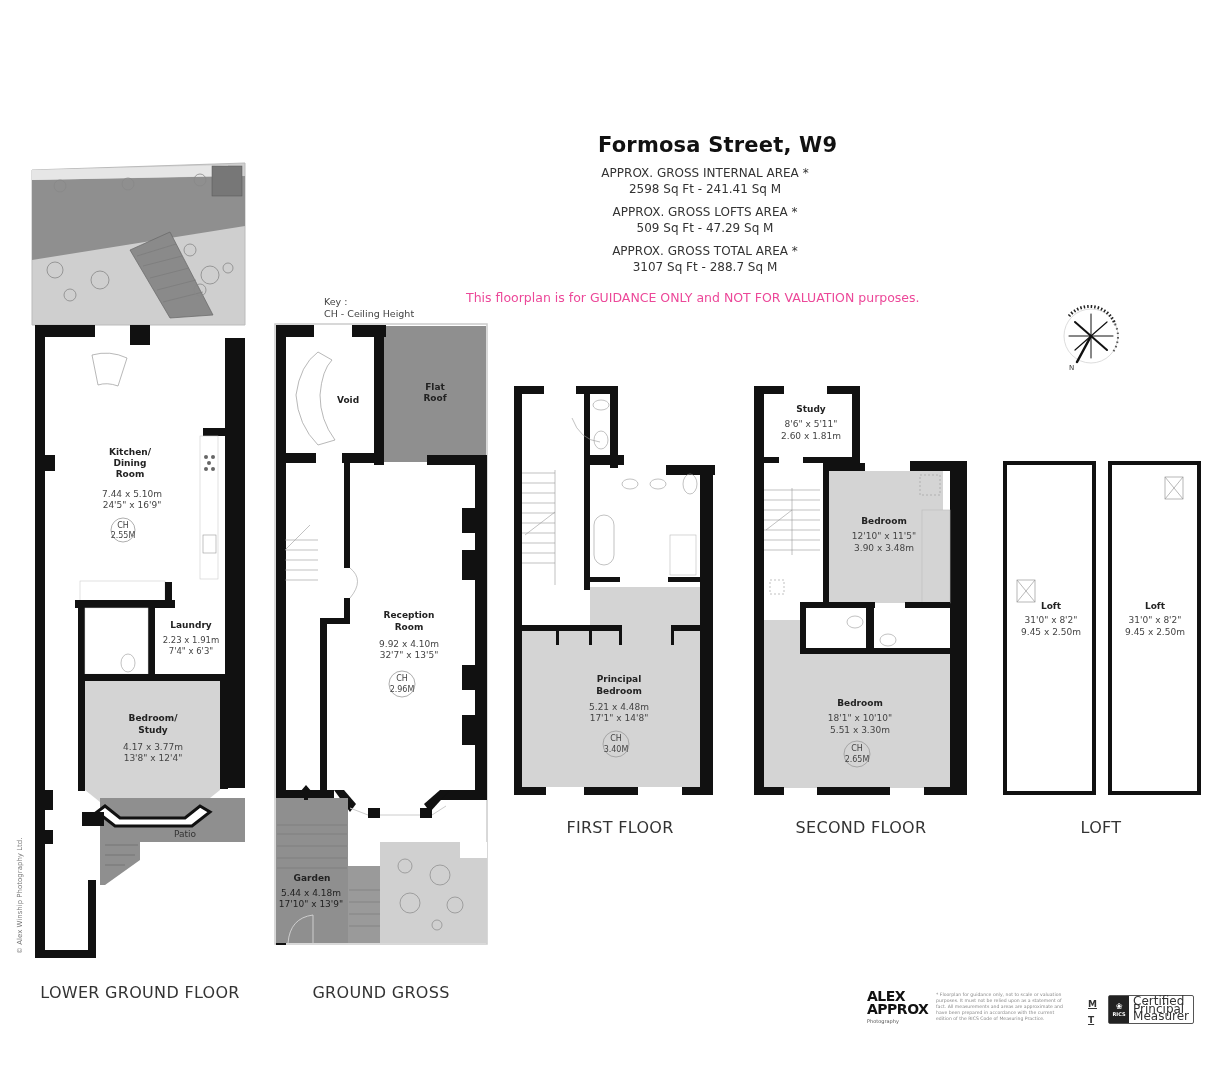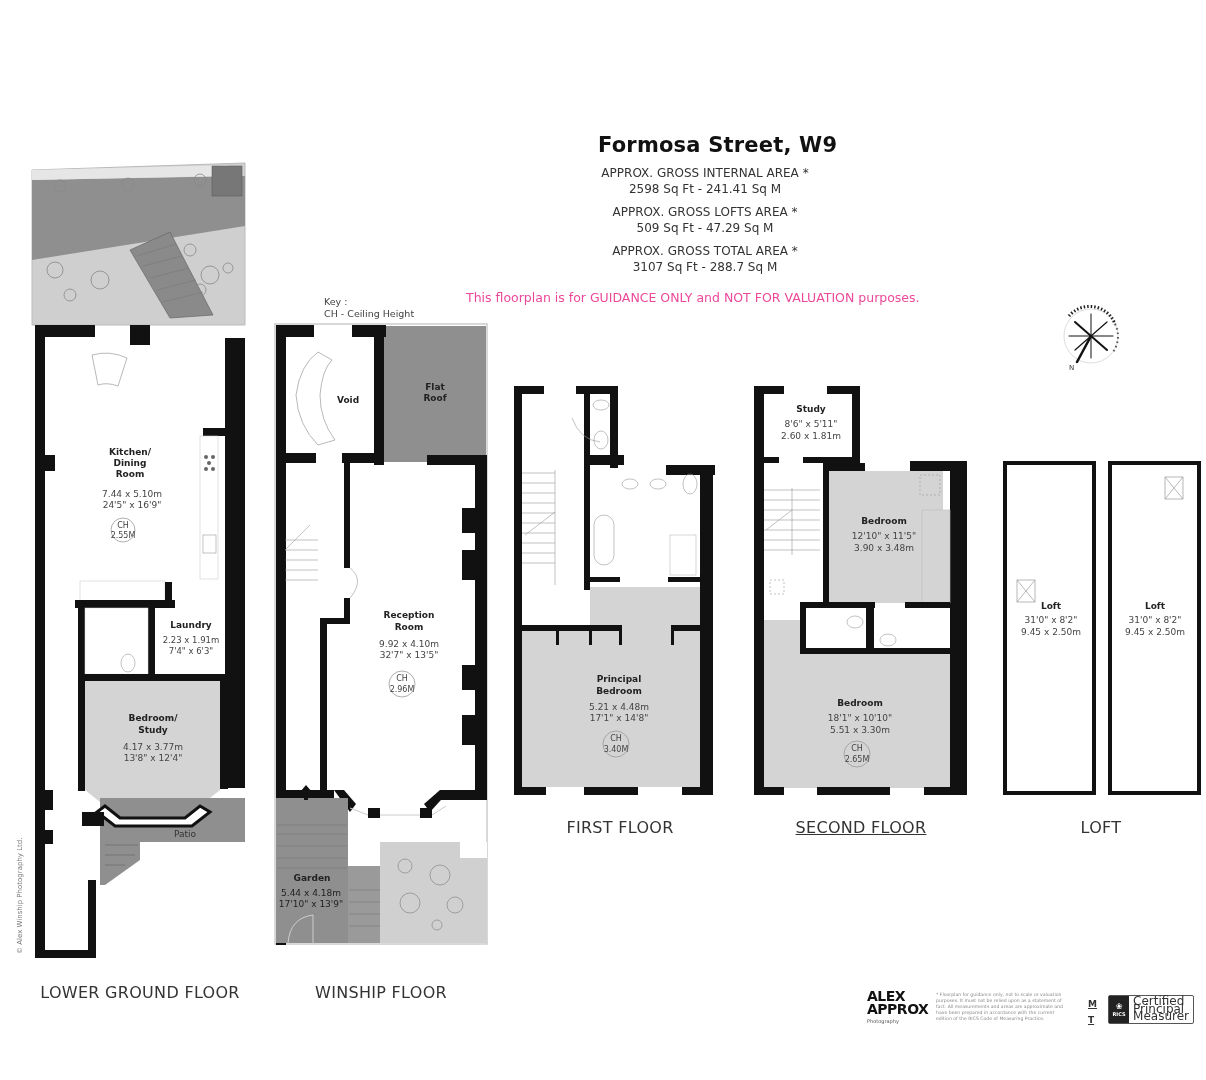--- a/index.html
+++ b/index.html
@@ -351,21 +351,21 @@
   <text x="860" y="706" text-anchor="middle" font-size="9" font-weight="bold" fill="#222">Bedroom</text>
   <text x="860" y="721" text-anchor="middle" font-size="9" fill="#444">18'1" x 10'10"</text>
   <text x="860" y="733" text-anchor="middle" font-size="9" fill="#444">5.51 x 3.30m</text>
   <circle cx="857" cy="754" r="13" fill="none" stroke="#999" stroke-width="0.8"></circle>
   <text x="857" y="751" text-anchor="middle" font-size="8" fill="#444">CH</text>
   <text x="857" y="762" text-anchor="middle" font-size="8" fill="#444">2.65M</text>
   <rect x="754" y="787" width="30" height="8" fill="#111"></rect>
   <rect x="817" y="787" width="73" height="8" fill="#111"></rect>
   <rect x="924" y="787" width="43" height="8" fill="#111"></rect>
 </svg>
-<div class="abs floor-label" style="left:861px;top:818px;text-decoration:underline;">SECOND FLOOR</div>
+<div class="abs floor-label" style="left:861px;top:818px;">SECOND FLOOR</div>
 
 <svg class="abs" style="left:995px;top:455px;" width="211" height="345" viewBox="995 455 211 345">
   <rect x="1005" y="463" width="89" height="330" fill="#fff" stroke="#111" stroke-width="4"></rect>
   <rect x="1110" y="463" width="89" height="330" fill="#fff" stroke="#111" stroke-width="4"></rect>
   <g fill="none" stroke="#999" stroke-width="0.7">
     <rect x="1017" y="580" width="18" height="22"></rect>
       <line x1="1017" y1="580" x2="1035" y2="602"></line>
       <line x1="1035" y1="580" x2="1017" y2="602"></line>
     <rect x="1165" y="477" width="18" height="22"></rect>
       <line x1="1165" y1="477" x2="1183" y2="499"></line>
@@ -374,21 +374,21 @@
   <text x="1051" y="609" text-anchor="middle" font-size="9" font-weight="bold" fill="#222">Loft</text>
   <text x="1051" y="623" text-anchor="middle" font-size="9" fill="#444">31'0" x 8'2"</text>
   <text x="1051" y="635" text-anchor="middle" font-size="9" fill="#444">9.45 x 2.50m</text>
   <text x="1155" y="609" text-anchor="middle" font-size="9" font-weight="bold" fill="#222">Loft</text>
   <text x="1155" y="623" text-anchor="middle" font-size="9" fill="#444">31'0" x 8'2"</text>
   <text x="1155" y="635" text-anchor="middle" font-size="9" fill="#444">9.45 x 2.50m</text>
 </svg>
 <div class="abs floor-label" style="left:1101px;top:818px;">LOFT</div>
 
 <div class="abs floor-label" style="left:140px;top:983px;text-align:right;">LOWER GROUND FLOOR</div>
-<div class="abs floor-label" style="left:381px;top:983px;">WINSHIP FLOOR</div>
+<div class="abs floor-label" style="left:381px;top:983px;">GROUND GROSS</div>
 
 <div class="abs copyright">© Alex Winship Photography Ltd.</div>
 
 <div class="abs logo">
   <div class="l1">ALEX</div>
   <div class="l1">APPROX</div>
   <div class="l2">Photography</div>
 </div>
 <div class="abs disclaimer">* Floorplan for guidance only, not to scale or valuation purposes. It must not be relied upon as a statement of fact. All measurements and areas are approximate and have been prepared in accordance with the current edition of the RICS Code of Measuring Practice.</div>
 <div class="abs mt">M T</div>

